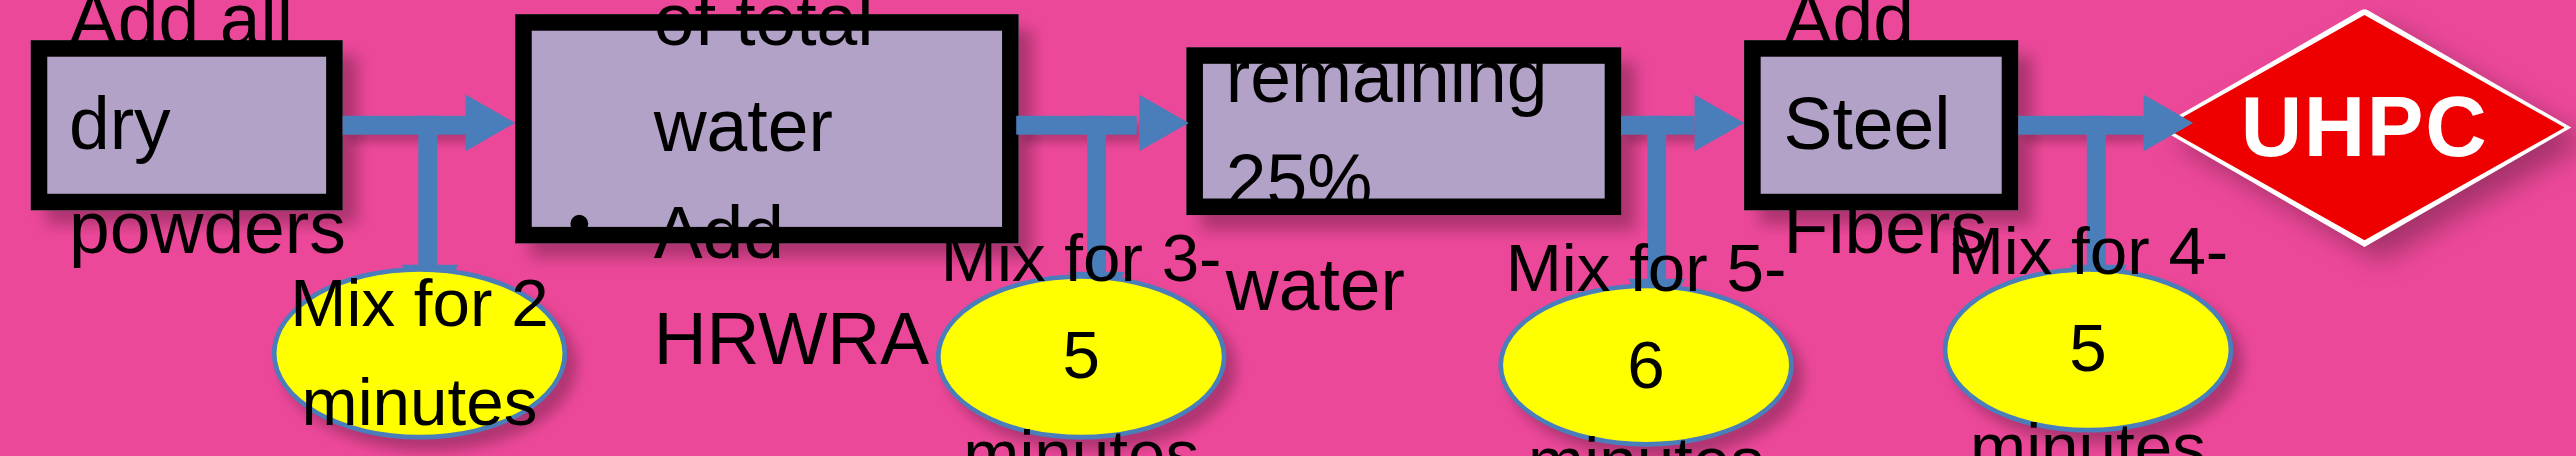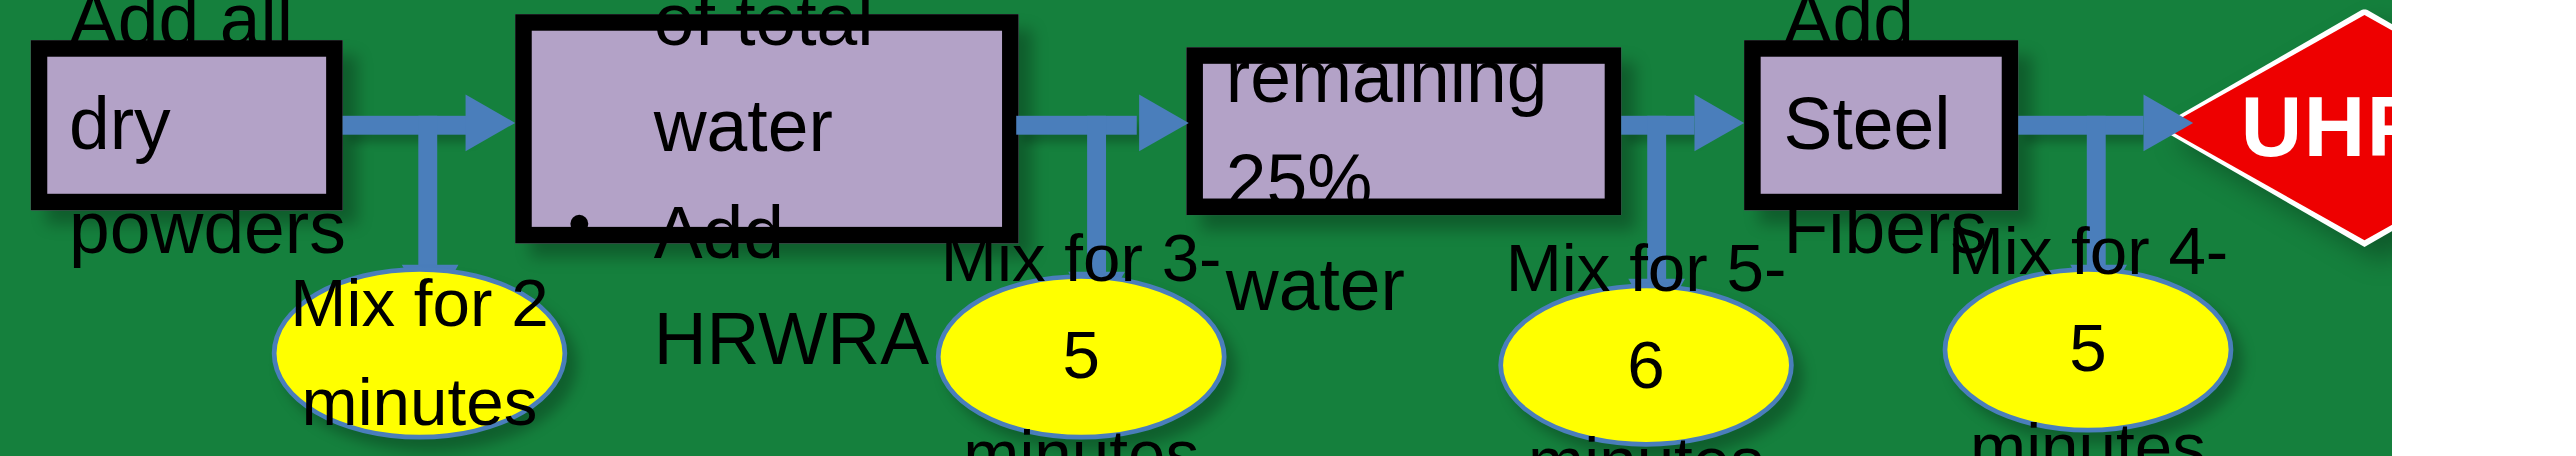--- a/index.html
+++ b/index.html
@@ -2,23 +2,23 @@
 <html style="font-size:11px"><head>
 <meta charset="utf-8">
 <style>
   html, body {
     margin: 0;
     padding: 0;
     background: #ffffff;
   }
   #stage {
     position: relative;
-    width: 2392px;
+    width: 2576px;
     height: 457px;
-    background: #15803d;
+    background: #ec4899;
     overflow: hidden;
     font-family: "Liberation Sans", sans-serif;
   }
 
   
   .proc-box {
     position: absolute;
     box-sizing: border-box;
     background: #b3a2c7;
     border: 7.6px solid #000000;

